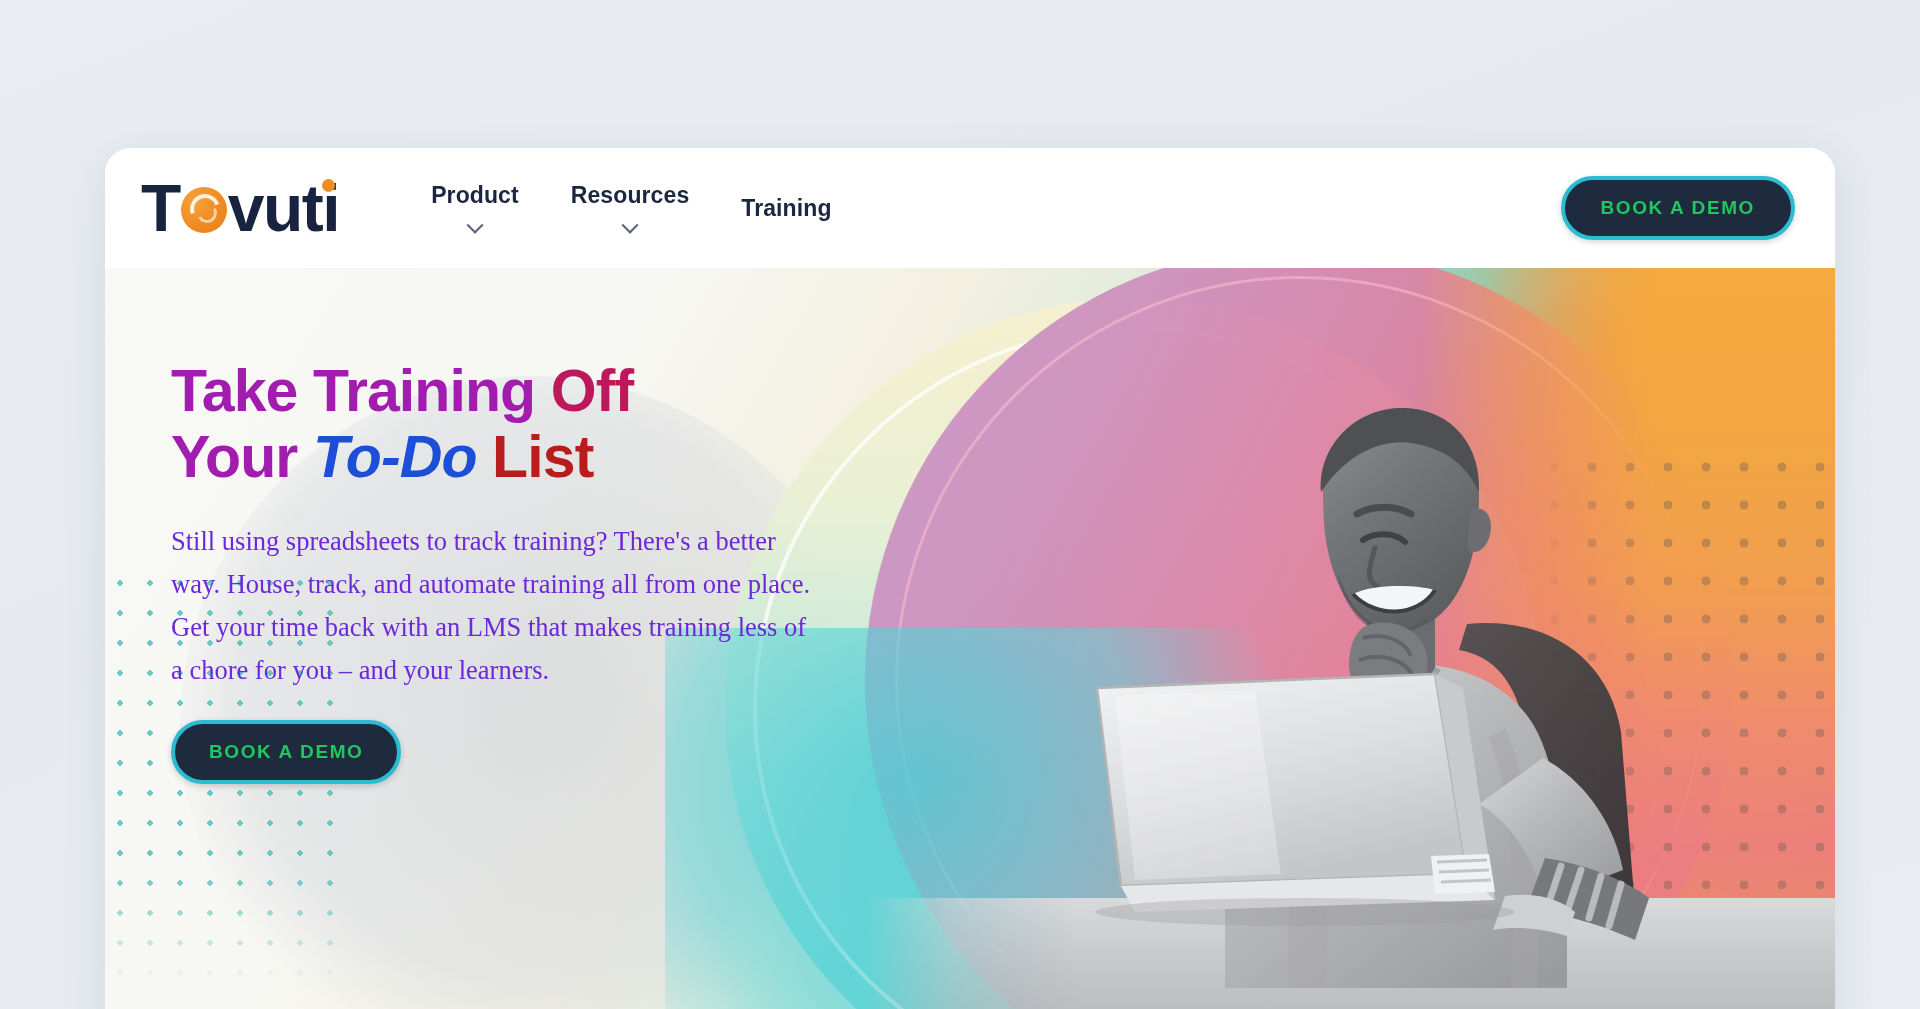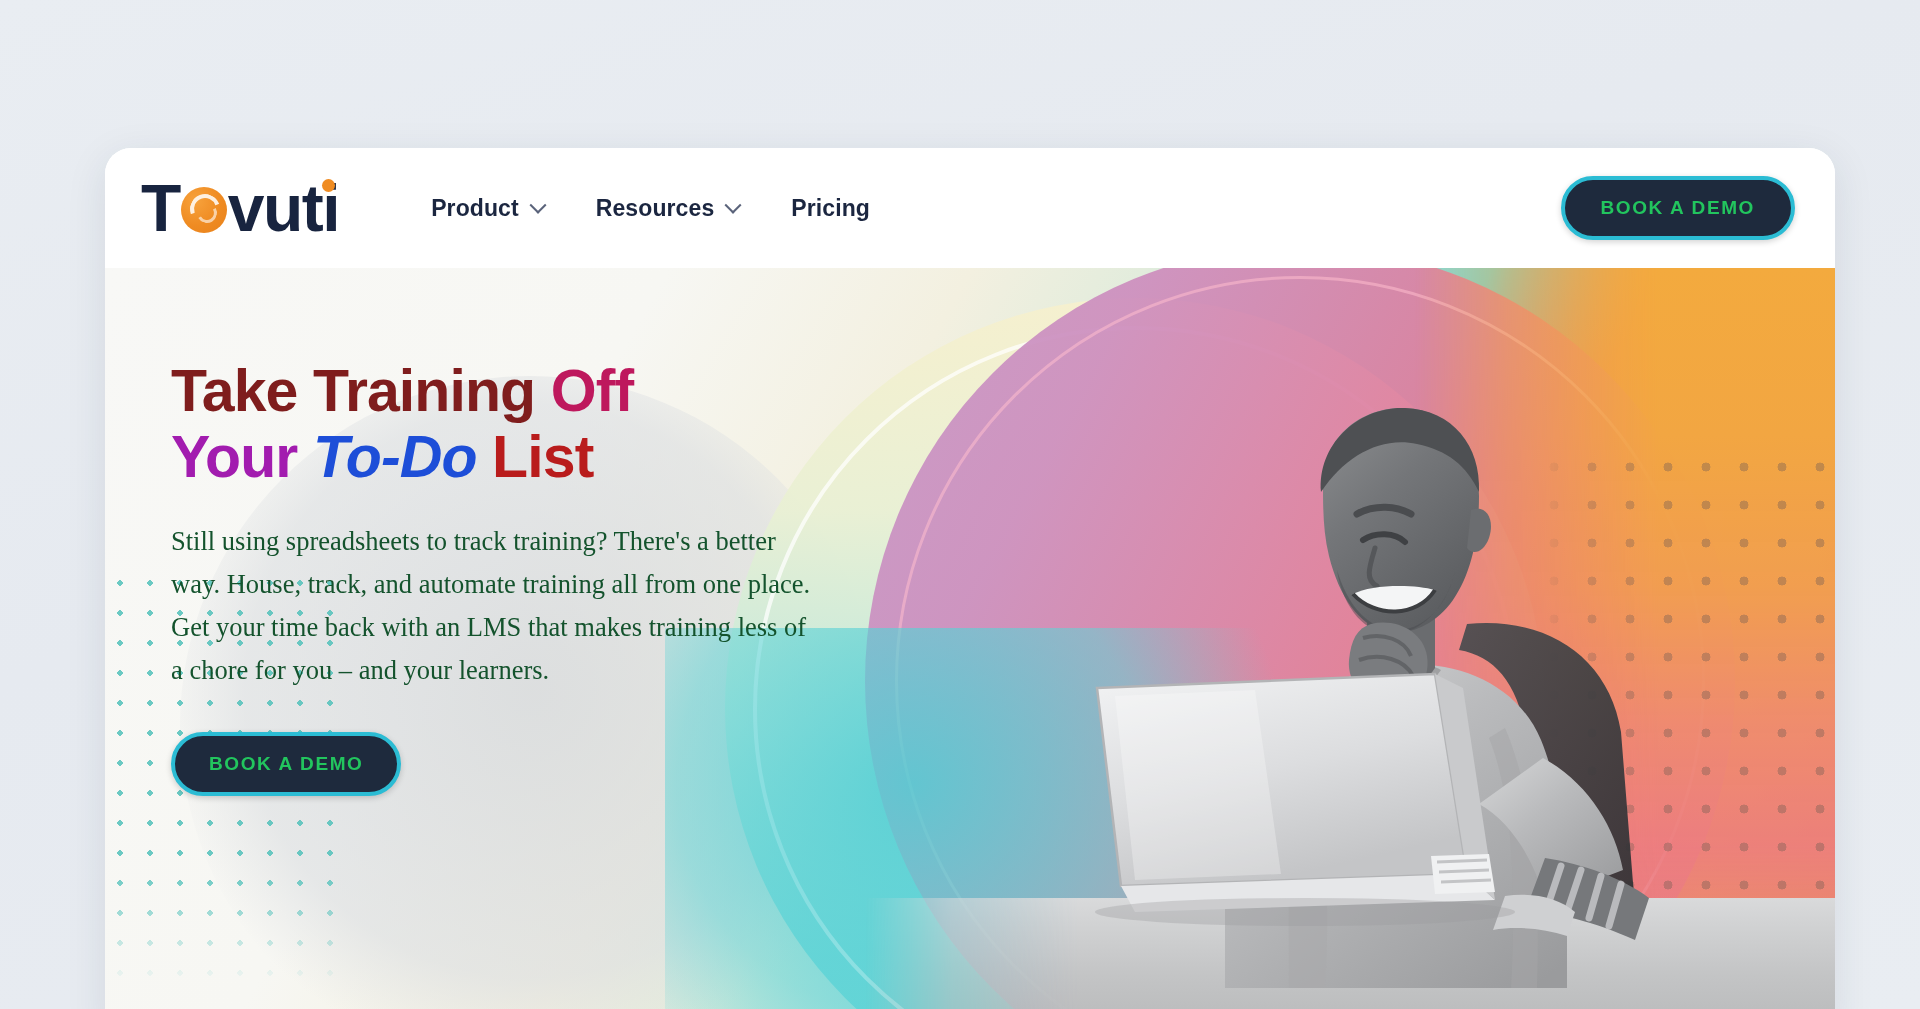--- a/index.html
+++ b/index.html
@@ -123,20 +123,21 @@
     display: flex;
     align-items: center;
     gap: 13px;
     padding: 10px 26px;
     cursor: pointer;
     color: #1b2640;
     font-size: 23px;
     font-weight: bold;
     letter-spacing: 0.1px;
     white-space: nowrap;
+    flex-direction: column;
   }
   .nav-item .chev {
     display: inline-block;
     width: 12px;
     height: 12px;
     border-right: 2.4px solid #5a637a;
     border-bottom: 2.4px solid #5a637a;
     transform: rotate(45deg) translate(-2px,-2px);
   }
 
@@ -340,33 +341,33 @@
     width: 760px;
   }
   #hero-headline {
     font-size: 59px;
     font-weight: bold;
     line-height: 1.12;
     letter-spacing: -0.9px;
     margin-bottom: 30px;
   }
   #hero-headline .h-line { display: block; white-space: nowrap; }
-  .hw-dark   { color: #7f1d1d; }
+  .hw-dark   { color: #a21caf; }
   .hw-orange { color: #be185d; }
   .hw-orange2{ color: #a21caf; }
   .hw-rose   { color: #1d4ed8; font-style: italic; }
   .hw-pink   { color: #b91c1c; }
 
   #hero-sub {
     font-family: "Liberation Serif", serif;
     font-size: 26.5px;
     line-height: 1.62;
-    color: #14532d;
+    color: #6d28d9;
     width: 640px;
-    margin-bottom: 40px;
+    margin-bottom: 28px;
   }
   #hero-cta { padding: 17px 34px; }
 </style>
 </head>
 <body>
 
 <div id="page-backdrop"></div>
 
 <div id="site-card">
 
@@ -388,21 +389,21 @@
     <nav id="main-nav">
       <div class="nav-item">
         <span>Product</span>
         <i class="chev"></i>
       </div>
       <div class="nav-item">
         <span>Resources</span>
         <i class="chev"></i>
       </div>
       <div class="nav-item">
-        <span>Pricing</span>
+        <span>Training</span>
       </div>
     </nav>
 
     <div id="header-cta-wrap">
       <button id="header-cta" class="btn-demo">BOOK A DEMO</button>
     </div>
   </header>
 
   <section id="hero">
 

